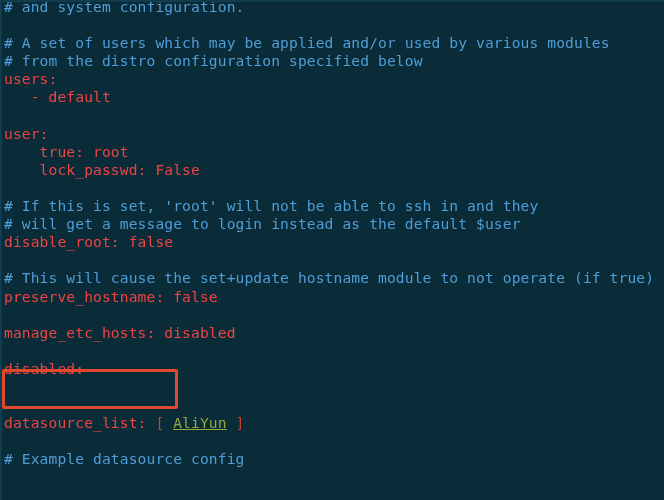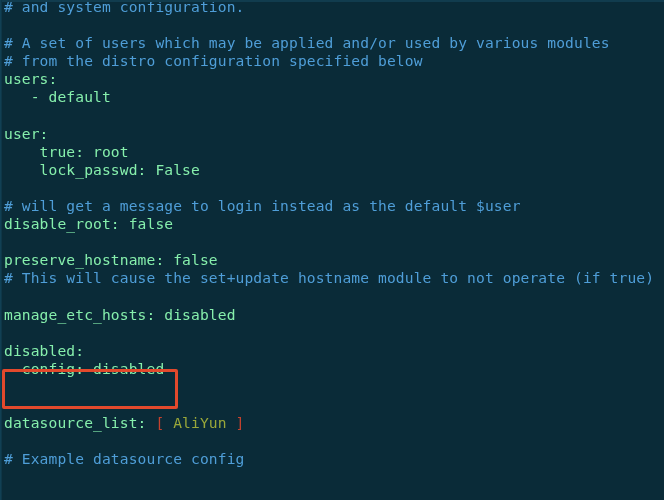--- a/index.html
+++ b/index.html
@@ -49,23 +49,23 @@
   .line {
     height: 18.1px;
     line-height: 18.1px;
     font-size: 14.6px;
     letter-spacing: 0.12px;
     white-space: pre;
     padding-left: 4px;
     color: #e6eef2;
   }
   .cmt { color: #4f9ed8; }
-  .txt { color: #86efac; }
+  .txt { color: #ef4444; }
   .punct { color: #c5422e; }
-  .val   { color: #9aa83a; }
+  .val   { color: #9aa83a; text-decoration: underline; }
 
   
   #network-highlight {
     position: absolute;
     left: 2px;
     top: 369px;
     width: 176px;
     height: 40px;
     border: 3px solid #e2492c;
     border-radius: 2px;
@@ -87,30 +87,30 @@
       <div class="line txt"></div>
       <div class="line cmt"># A set of users which may be applied and/or used by various modules</div>
       <div class="line cmt"># from the distro configuration specified below</div>
       <div class="line txt">users:</div>
       <div class="line txt">   - default</div>
       <div class="line txt"></div>
       <div class="line txt">user:</div>
       <div class="line txt">    true: root</div>
       <div class="line txt">    lock_passwd: False</div>
       <div class="line txt"></div>
+      <div class="line cmt"># If this is set, 'root' will not be able to ssh in and they</div>
       <div class="line cmt"># will get a message to login instead as the default $user</div>
       <div class="line txt">disable_root: false</div>
       <div class="line txt"></div>
+      <div class="line cmt"># This will cause the set+update hostname module to not operate (if true)</div>
       <div class="line txt">preserve_hostname: false</div>
-      <div class="line cmt"># This will cause the set+update hostname module to not operate (if true)</div>
       <div class="line txt"></div>
       <div class="line txt">manage_etc_hosts: disabled</div>
       <div class="line txt"></div>
       <div class="line txt">disabled:</div>
-      <div class="line txt">  config: disabled</div>
       <div class="line txt"></div>
       <div class="line txt"></div>
       <div class="line"><span class="txt">datasource_list: </span><span class="punct">[</span><span class="txt"> </span><span class="val">AliYun</span><span class="txt"> </span><span class="punct">]</span></div>
       <div class="line txt"></div>
       <div class="line cmt"># Example datasource config</div>
     </div>
 
   <div id="network-highlight"></div>
 </div>
 

